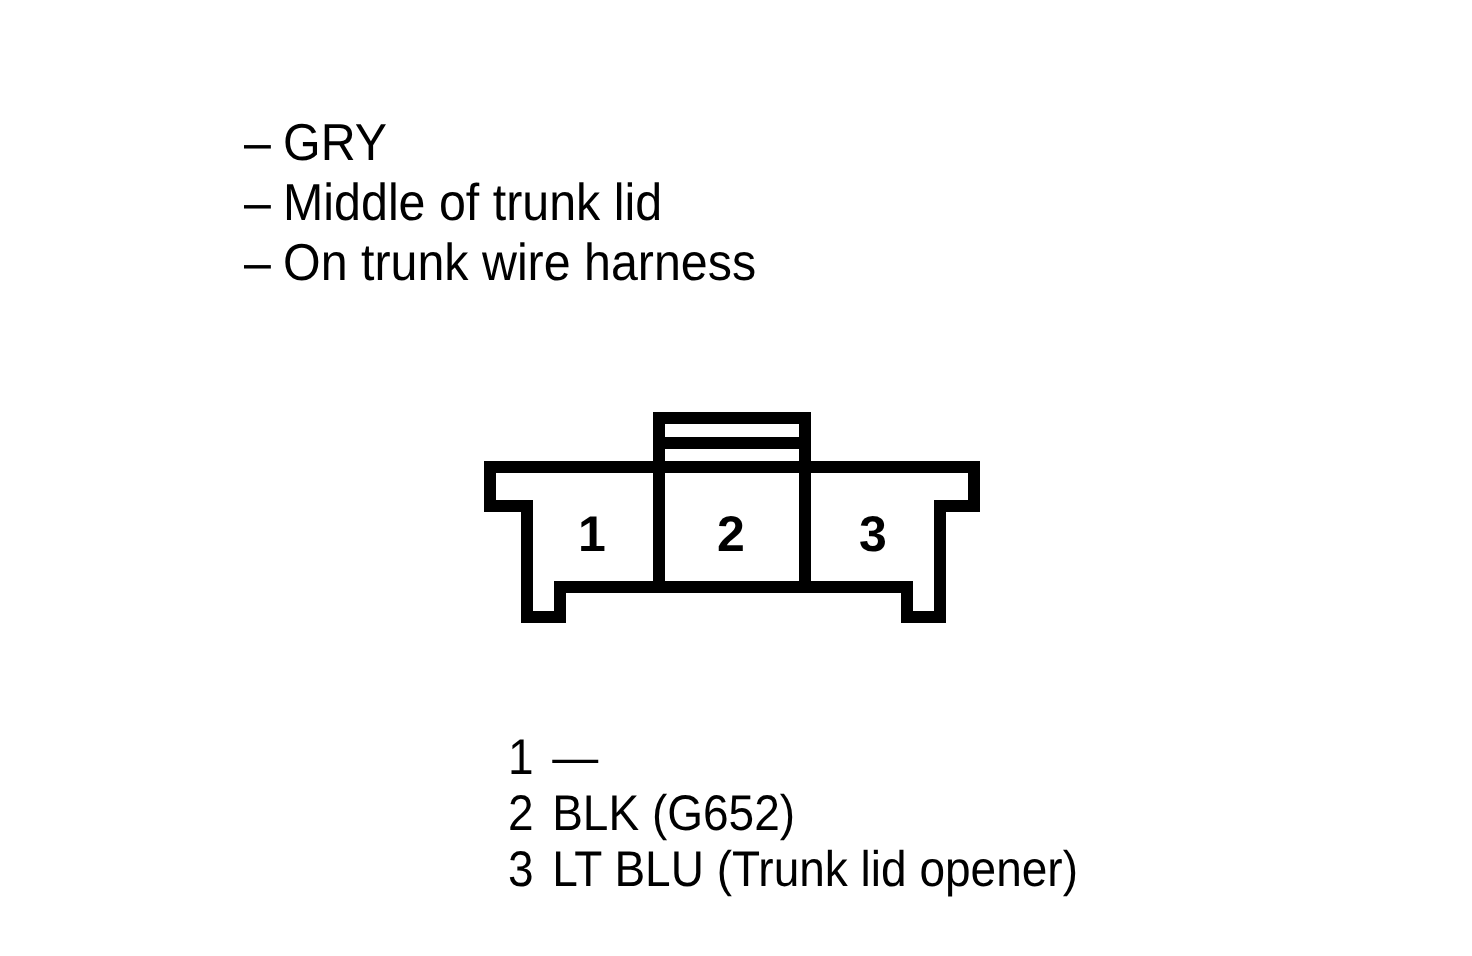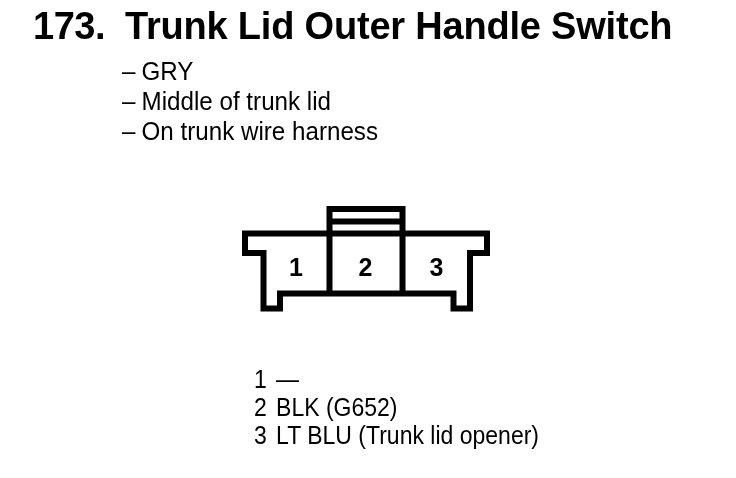--- a/index.html
+++ b/index.html
@@ -86,24 +86,20 @@
     transform: scaleX(0.92);
     transform-origin: 0 50%;
   }
   .pin-num { width: 24px; }
 </style>
 </head>
 <body>
 
 <div class="page">
 
-  <div class="title-row">
-    <span class="fig-num">173.</span>
-    <span class="fig-title">Trunk Lid Outer Handle Switch</span>
-  </div>
 
   <div class="notes">
     <div class="note-line">
       <span class="note-dash">–</span>
       <span class="note-text">GRY</span>
     </div>
     <div class="note-line">
       <span class="note-dash">–</span>
       <span class="note-text">Middle of trunk lid</span>
     </div>

